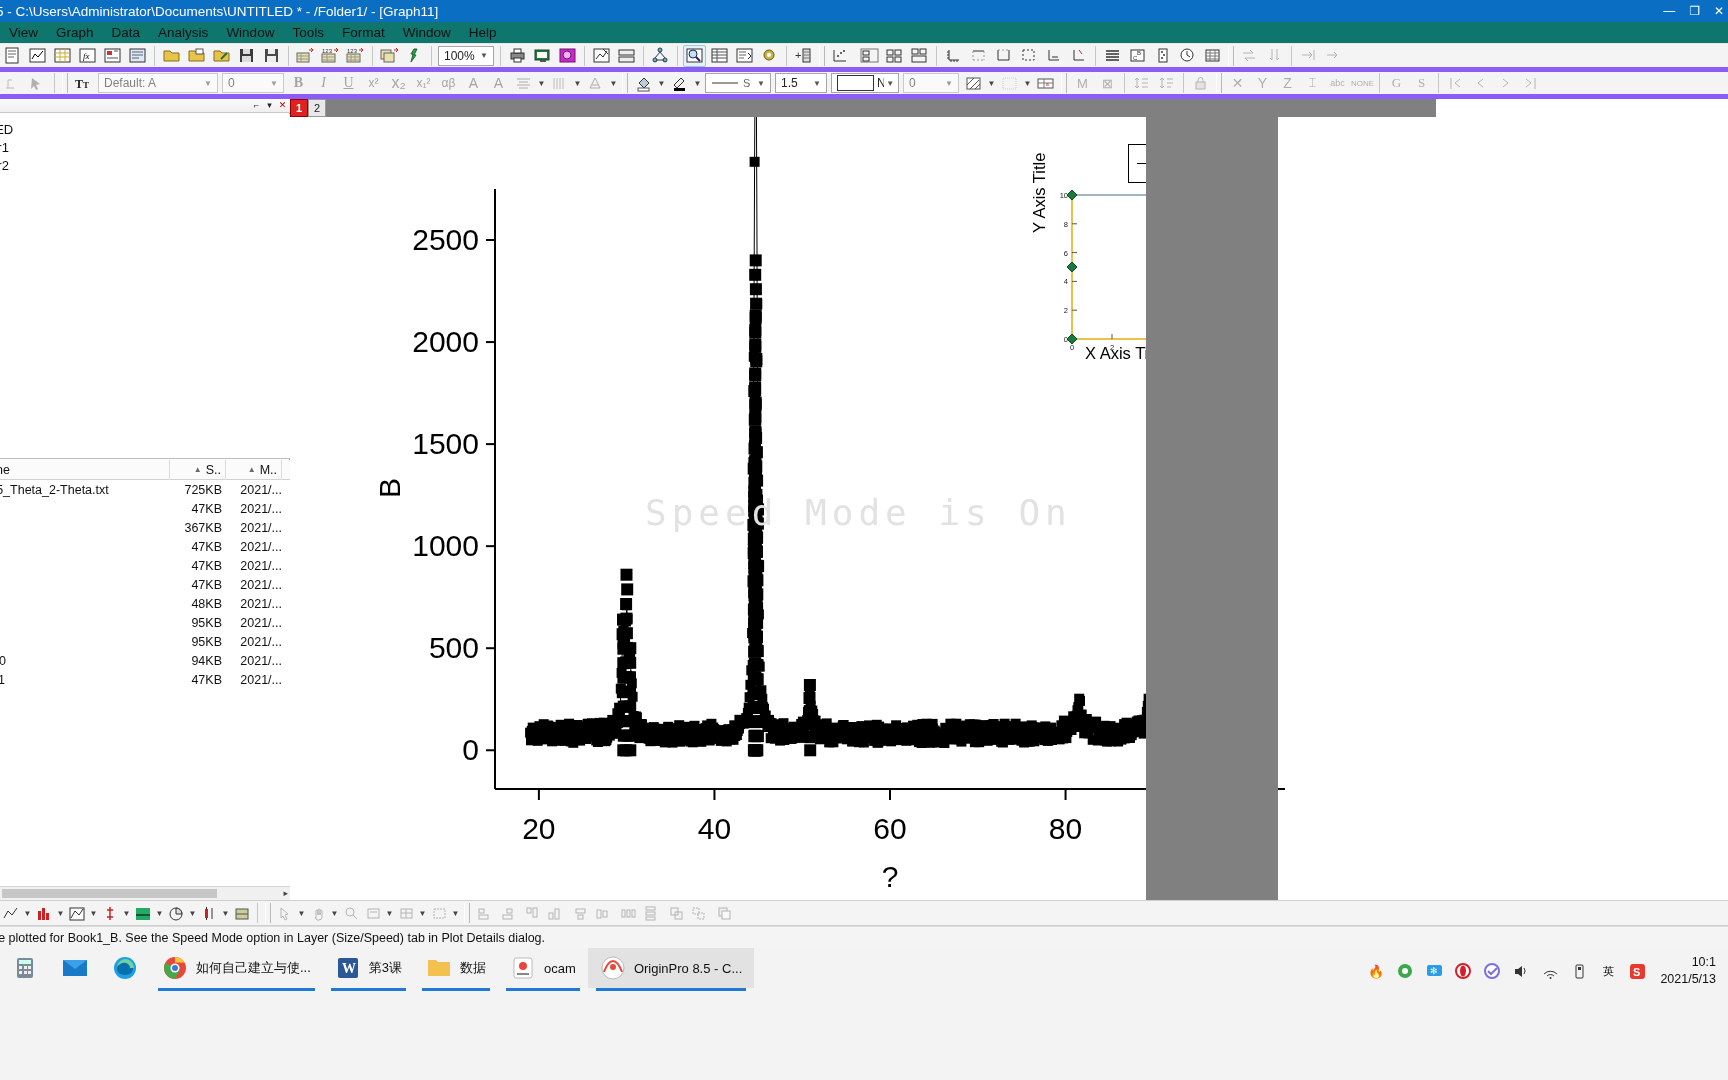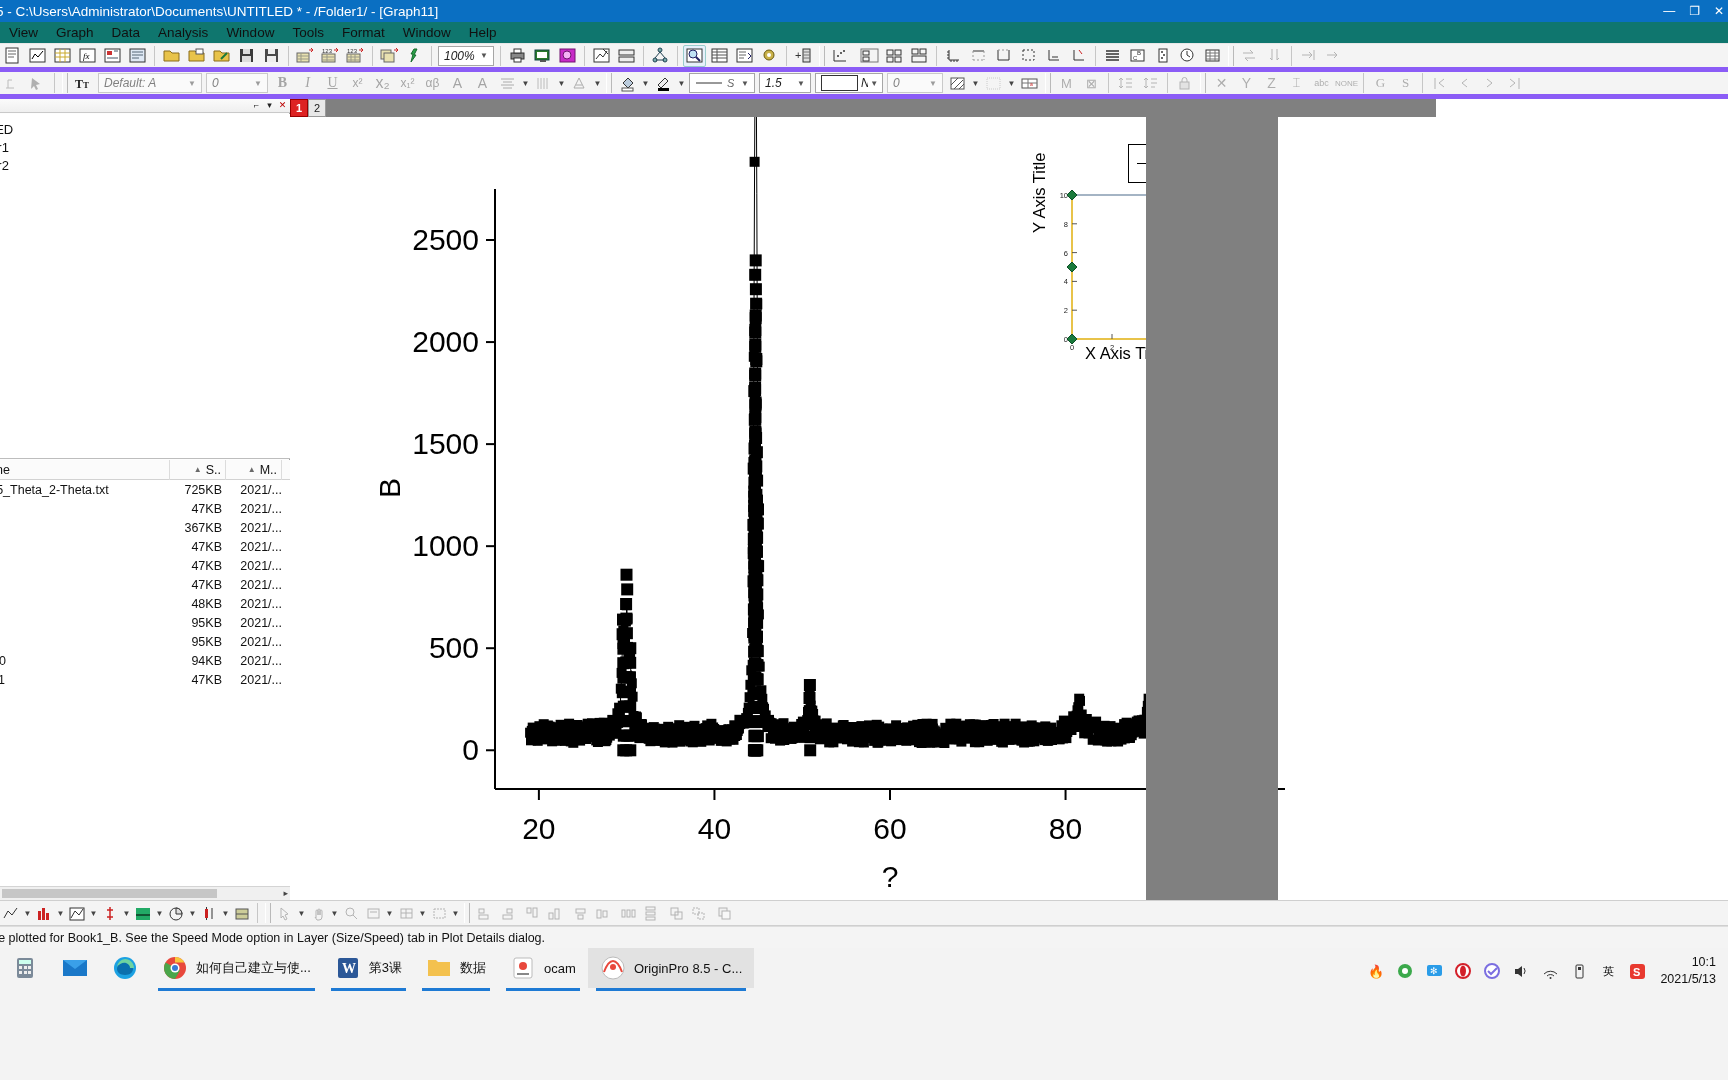--- a/index.html
+++ b/index.html
@@ -53,21 +53,21 @@
   .sep { width: 1px; height: 20px; background: #c6c6c6; margin: 0 4px; flex: none; }
   .sep2 { width: 4px; flex: none; }
   .grip { width: 6px; height: 20px; flex: none;
           border-left: 1px solid #fff; border-right: 1px solid #b9b9b9;
           margin: 0 3px; }
   .combo {
     height: 20px; border: 1px solid #a6a6a6; background: #fff;
     display: inline-flex; align-items: center; font-size: 12px; color: #222;
     padding: 0 2px 0 5px; flex: none; margin: 0 2px;
   }
-  .combo .cval { overflow: hidden; white-space: nowrap; font-style: italic; }
+  .combo .cval { overflow: hidden; white-space: nowrap; }
   .combo .arrow {
     width: 14px; text-align: center; font-size: 8px; color: #555; margin-left: auto;
   }
   .drop-arrow { width: 11px; text-align: center; font-size: 8px; color: #444; flex:none; }
   .swatchbox { width: 44px; height: 16px; border: 1px solid #333; background: #fff; }
 
   
   .leftdock {
     position: absolute; left: 0; top: 99px; width: 290px; height: 801px;
     background: #fdfdfd; border-right: 1px solid #a0a0a0;
@@ -562,21 +562,21 @@
         </svg>
     </div>
     <div class="sep"></div>
     <div class="grip"></div>
     <div class="tbtn">
       <svg width="17" height="17">
           <text x="0" y="13" font-size="12" font-family="Liberation Serif" font-weight="bold" fill="#222">T</text>
           <text x="8" y="13" font-size="9" font-family="Liberation Serif" font-weight="bold" fill="#222">T</text>
         </svg>
     </div>
-    <div class="combo" style="width:104px;opacity:.55">
+    <div class="combo" style="width:120px;opacity:.55">
       <span class="cval">Default: A</span>
       <span class="arrow">▼</span>
     </div>
     <div class="combo" style="width:62px;opacity:.55">
       <span class="cval">0</span>
       <span class="arrow">▼</span>
     </div>
     <div class="tbtn" style="opacity:.45;font-family:'Liberation Serif',serif;font-weight:bold;font-size:14px">B</div>
     <div class="tbtn" style="opacity:.45;font-family:'Liberation Serif',serif;font-style:italic;font-size:14px">I</div>
     <div class="tbtn" style="opacity:.45;font-family:'Liberation Serif',serif;text-decoration:underline;font-size:14px">U</div>
@@ -1886,20 +1886,21 @@
           <rect x="461.9" y="400.6" width="12" height="12" fill="#000"></rect>
           <rect x="462.0" y="386.4" width="12" height="12" fill="#000"></rect>
           <rect x="514.2" y="627.3" width="12" height="12" fill="#000"></rect>
           <rect x="514.5" y="614.2" width="12" height="12" fill="#000"></rect>
           <rect x="513.6" y="601.1" width="12" height="12" fill="#000"></rect>
           <rect x="513.8" y="588.1" width="12" height="12" fill="#000"></rect>
           <rect x="513.5" y="575.0" width="12" height="12" fill="#000"></rect>
           <rect x="513.9" y="562.0" width="12" height="12" fill="#000"></rect>
         </svg>
 
+      <div class="speedmode">Speed Mode is On</div>
 
       <div class="legendbox">
         <span class="lg-line"></span>
         <span class="lg-sym"></span>
         <span class="lg-line"></span>
         <span class="lg-text">B</span>
       </div>
 
       <div class="inset">
         <svg id="inset-svg" width="250" height="180">

